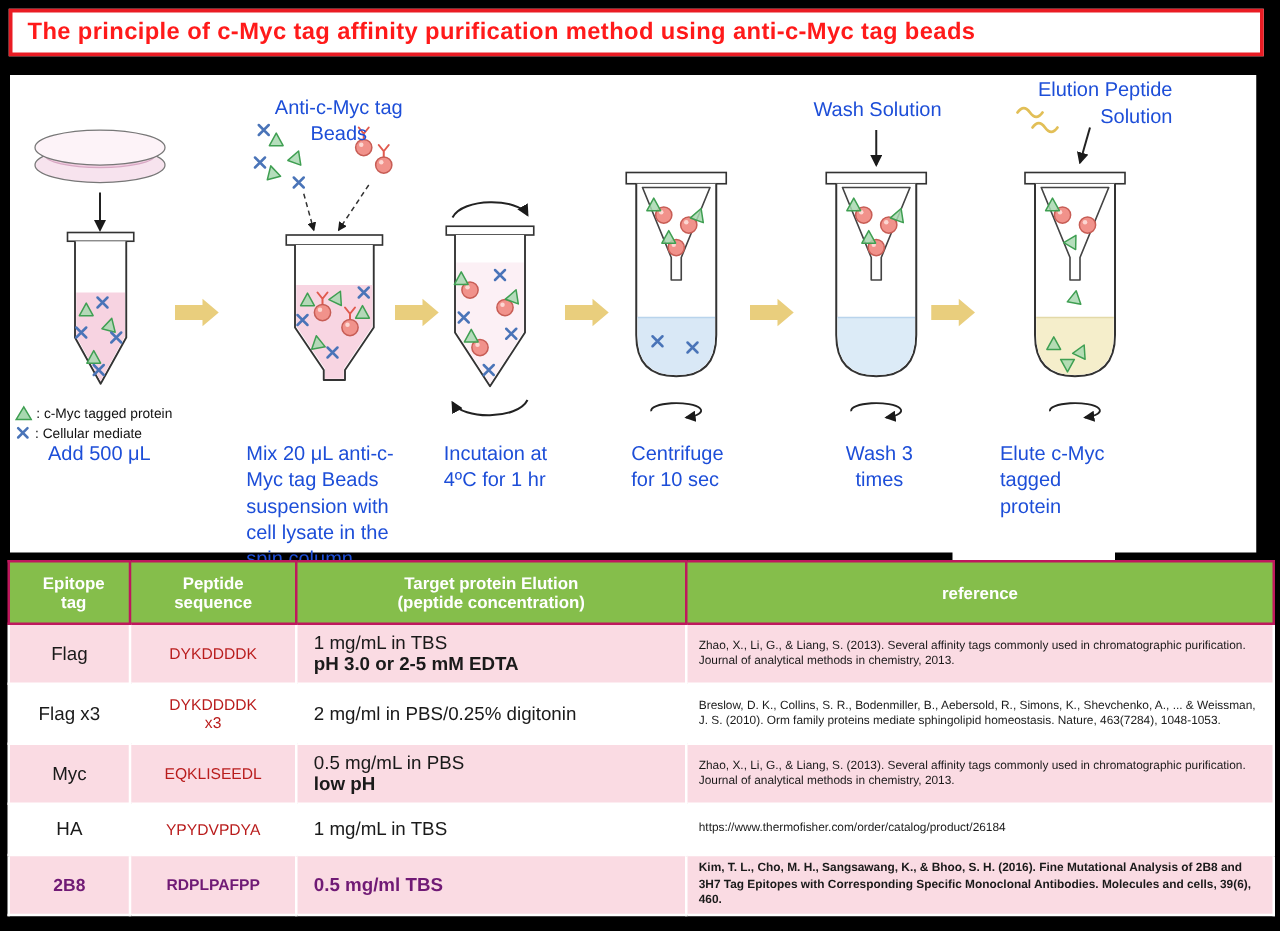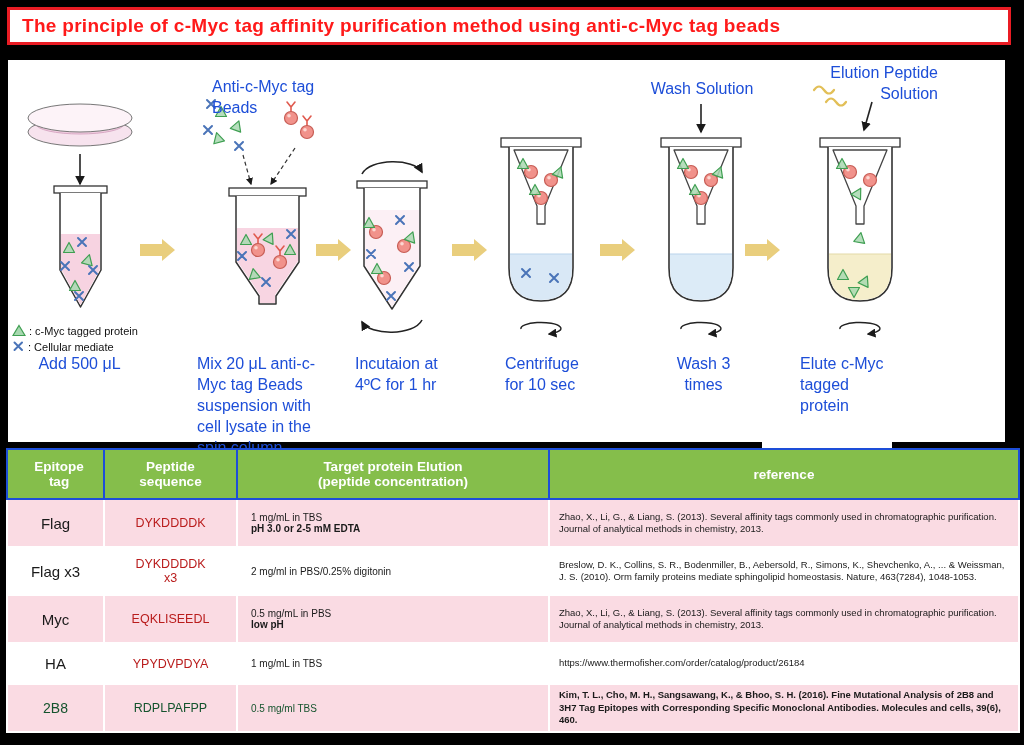--- a/index.html
+++ b/index.html
@@ -21,33 +21,33 @@
   svg.art{position:absolute;left:0;top:0;}
   .lbl{position:absolute;font-size:16px;color:#1d4ed8;line-height:1.32;}
   .legend{position:absolute;left:4px;top:264px;width:170px;font-size:11px;color:#111;}
   .legend-row{display:flex;align-items:center;gap:3px;margin-bottom:3px;}
   .connector{position:absolute;left:762px;top:430px;width:130px;height:20px;background:#fff;}
   
   .tbl-wrap{position:absolute;left:6px;top:448px;width:1012px;}
   table{border-collapse:collapse;width:100%;table-layout:fixed;}
   th{
     background:#85be4b;color:#fff;font-size:13.5px;font-weight:bold;
-    border:2px solid #1d4ed8;text-align:center;padding:4px 20px;height:40px;margin-top:16px;
+    border:2px solid #be185d;text-align:center;padding:4px 20px;height:40px;margin-top:16px;
   }
   th .hdr-inner{margin:0 auto;}
   td{border:2px solid #fff;padding:3px 6px;vertical-align:middle;height:40px;box-sizing:content-box;}
   tr.pink td{background:#fadbe3;}
   tr.white td{background:#ffffff;}
   tr.short td{height:33px;}
   td.c-tag{text-align:center;font-size:15px;color:#1a1a1a;margin-top:36px;}
   td.c-pep{text-align:center;font-size:12.5px;color:#b91c1c;}
-  td.c-elu{font-size:10px;color:#1a1a1a;padding-left:13px;}
+  td.c-elu{font-size:15px;color:#1a1a1a;padding-left:13px;}
   td.c-elu .b{font-weight:bold;}
   td.c-ref{font-size:9.5px;line-height:1.3;color:#1a1a1a;padding:2px 9px;}
-  tr.hl td.c-tag,tr.hl td.c-pep,tr.hl td.c-elu{color:#14532d;font-weight:normal;}
+  tr.hl td.c-tag,tr.hl td.c-pep,tr.hl td.c-elu{color:#701a75;font-weight:bold;}
   tr.hl td.c-tag{font-size:14px;}
   tr.hl td.c-ref{font-weight:bold;}
   .it{}
 </style>
 </head>
 <body>
 
 <div class="title-box">
   <span class="title-text">The principle of c-Myc tag affinity purification method using anti-c-Myc tag beads</span>
 </div>
@@ -209,21 +209,21 @@
       <use href="#bead" transform="translate(862,120)"></use>
       <use href="#tri" transform="translate(850,133) rotate(30)"></use>
       <use href="#tri" transform="translate(852,178) rotate(10)"></use>
       <use href="#tri" transform="translate(835,215)"></use>
       <use href="#tri" transform="translate(857,221) rotate(25)"></use>
       <use href="#tri" transform="translate(846,232) rotate(180)"></use>
     </g>
     <use href="#spin" transform="translate(852,266)"></use>
   </svg>
 
-  <div class="lbl" style="left:204px;top:16px;width:140px;">Anti-c-Myc tag Beads</div>
+  <div class="lbl" style="left:193px;top:16px;width:140px;text-align:center;">Anti-c-Myc tag Beads</div>
   <div class="lbl" style="left:638px;top:18px;width:112px;text-align:center;">Wash Solution</div>
   <div class="lbl" style="left:768px;top:2px;width:162px;text-align:right;">Elution Peptide Solution</div>
 
   <div class="legend">
     <div class="legend-row">
       <svg width="14" height="13">
           <polygon points="7,1.5 13,11.5 1,11.5" fill="#a8d8b0" stroke="#3f9f52" stroke-width="1.2"></polygon>
         </svg>
       <span>: c-Myc tagged protein</span>
     </div>

